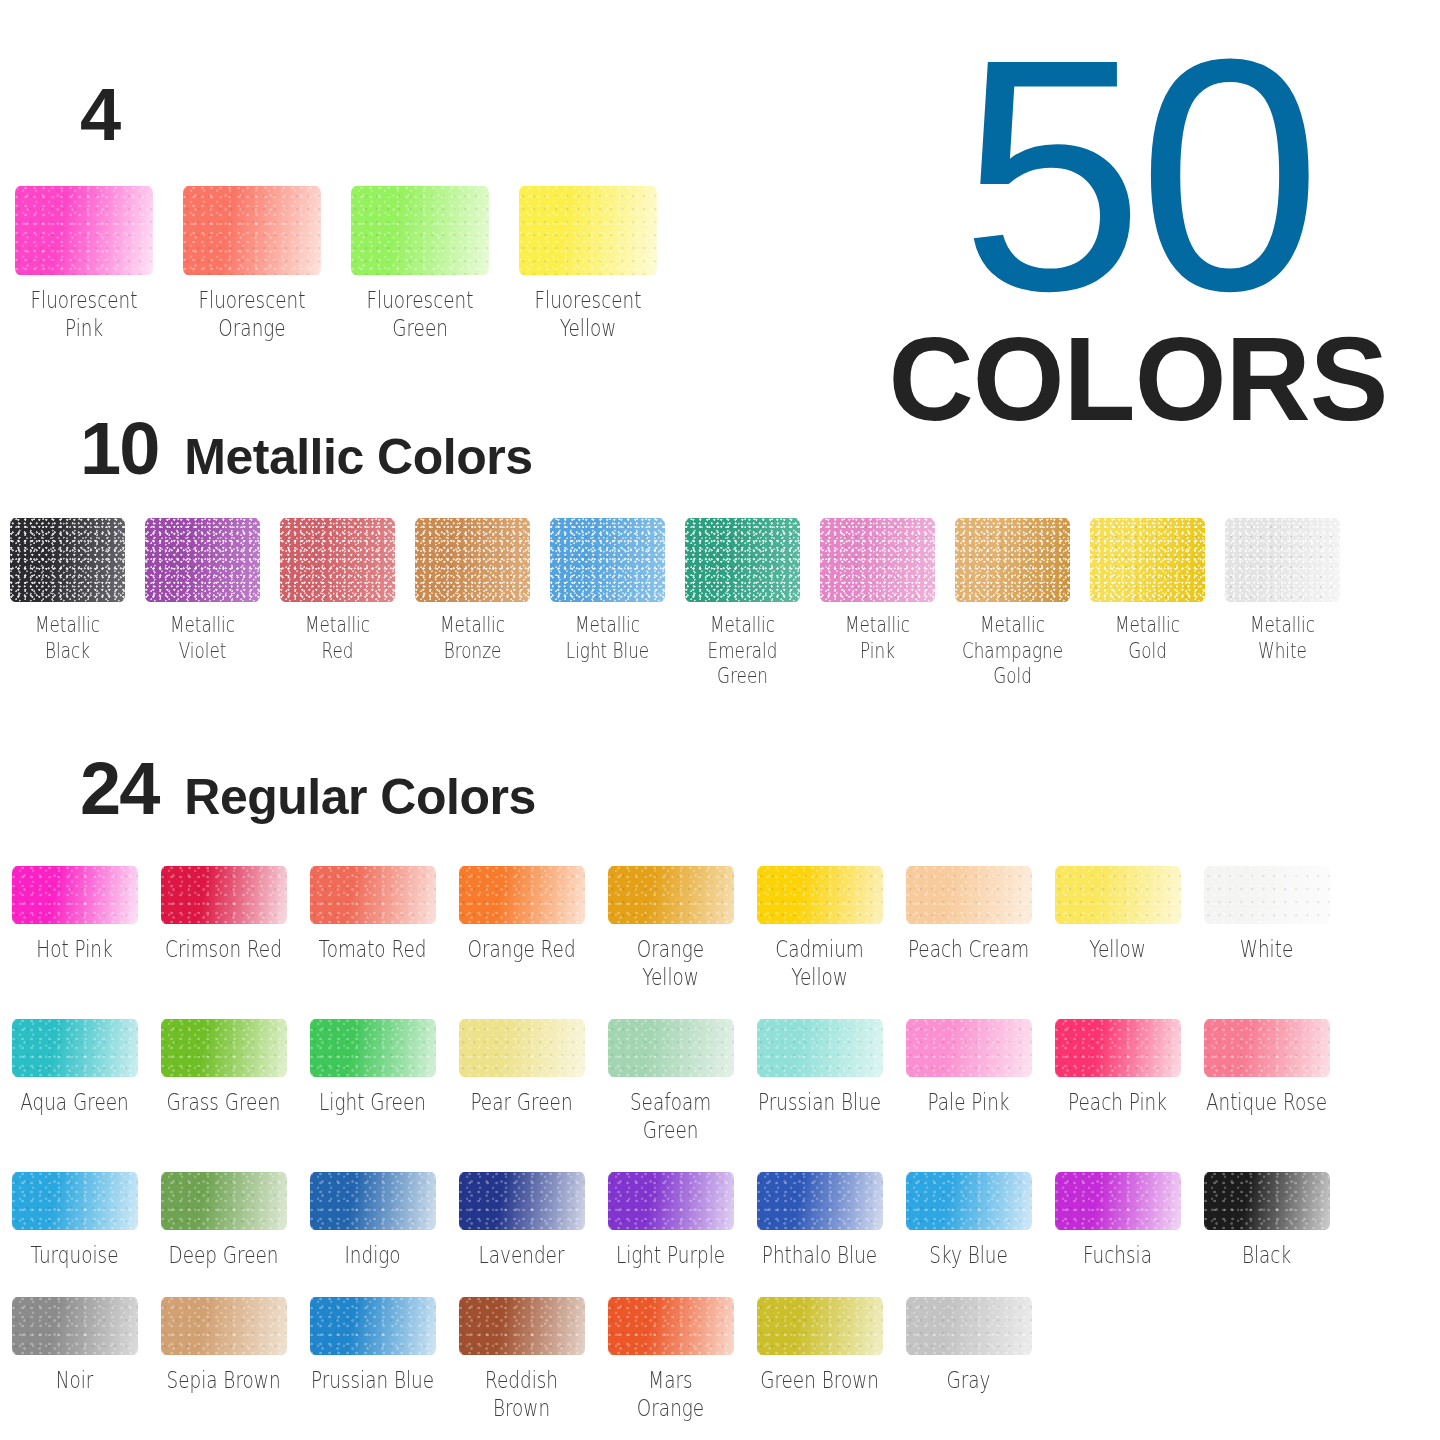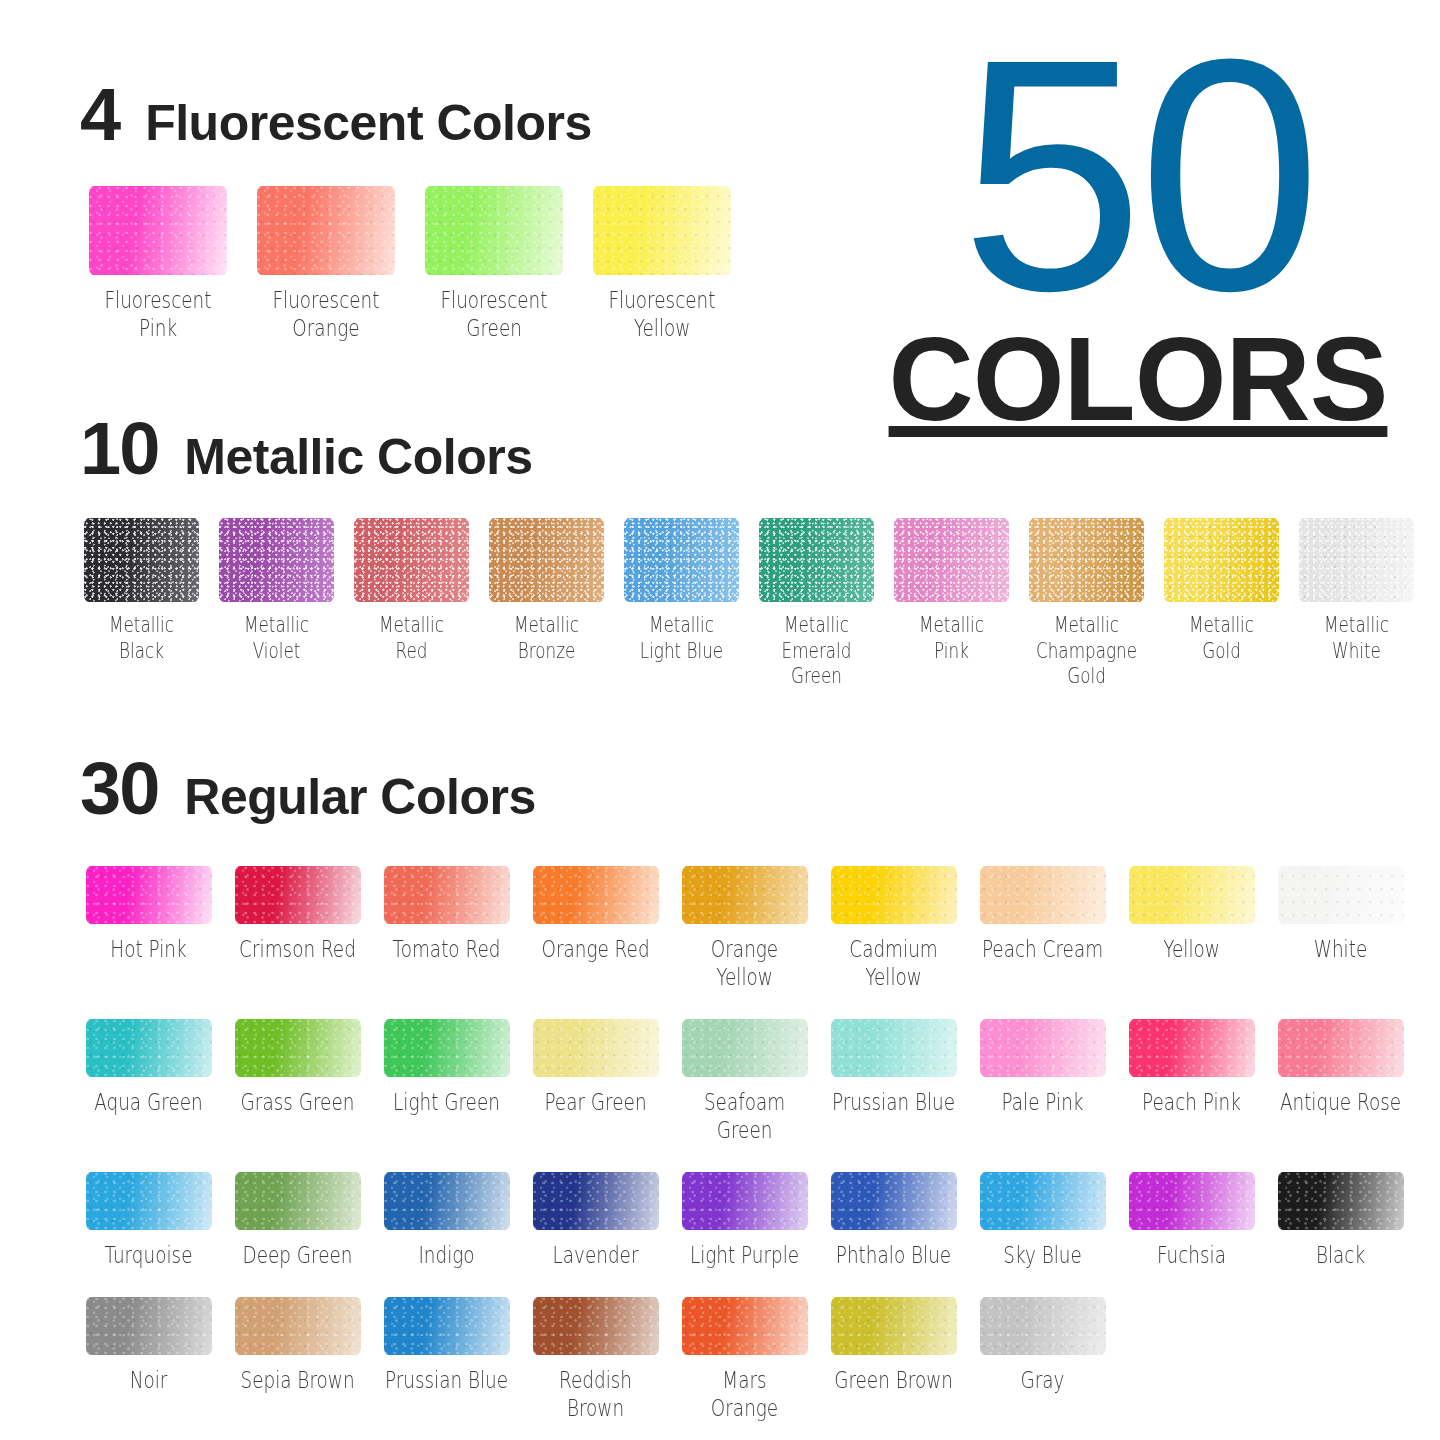--- a/index.html
+++ b/index.html
@@ -46,21 +46,21 @@
   .head .num{
     font-size:74px; font-weight:bold; letter-spacing:-2px;
     line-height:1;
   }
   .head .ttl{
     font-size:50px; font-weight:bold; letter-spacing:-0.5px;
     margin-left:26px; line-height:1;
   }
 
   
-  .grid{ display:flex; flex-wrap:wrap; padding-left:74px; }
+  .grid{ display:flex; flex-wrap:wrap; }
   .cell{ display:flex; flex-direction:column; align-items:center; }
 
   .sw{
     position:relative;
     border-radius:5px/7px;
     overflow:hidden;
   }
   
   .sw::after{
     content:"";
@@ -110,27 +110,26 @@
   
   #reg .cell{ width:149px; margin-bottom:28px; }
   #reg .sw{ width:126px; height:58px; }
   #reg .lbl{ font-size:23px; width:185px; }
 </style>
 </head>
 <body>
 
 <div id="hero">
   <span class="fifty" style="color: #0369a1;">50</span>
-  <span class="colorsword" style="color: rgb(35, 35, 35); text-decoration: underline;">COLORS</span>
+  <span class="colorsword" style="color: rgb(35, 35, 35);">COLORS</span>
 </div>
 
 <div class="section" id="sec-fluorescent" style="top:78px;">
   <div class="head">
     <span class="num">4</span>
-    <span class="ttl">Fluorescent Colors</span>
   </div>
   <div class="grid" id="fluo" style="margin-top:34px;">
       <div class="cell">
         <div class="sw" style="background: linear-gradient(100deg, rgb(255, 69, 200) 0%, rgb(255, 69, 200) 34%, rgb(255, 228, 246) 100%);"></div>
         <div class="lbl">Fluorescent
 Pink</div>
       </div>
       <div class="cell">
         <div class="sw" style="background: linear-gradient(100deg, rgb(251, 117, 101) 0%, rgb(251, 117, 101) 34%, rgb(253, 227, 220) 100%);"></div>
         <div class="lbl">Fluorescent
@@ -205,21 +204,21 @@
       <div class="cell">
         <div class="sw metal" style="background: linear-gradient(100deg, rgb(227, 227, 227) 0%, rgb(227, 227, 227) 34%, rgb(244, 244, 244) 100%);"></div>
         <div class="lbl">Metallic
 White</div>
       </div>
     </div>
 </div>
 
 <div class="section" id="sec-regular" style="top:752px;">
   <div class="head">
-    <span class="num">30</span>
+    <span class="num">24</span>
     <span class="ttl">Regular Colors</span>
   </div>
   <div class="grid" id="reg" style="margin-top:40px;">
       <div class="cell">
         <div class="sw" style="background: linear-gradient(100deg, rgb(251, 33, 196) 0%, rgb(251, 33, 196) 34%, rgb(252, 227, 246) 100%);"></div>
         <div class="lbl">Hot Pink</div>
       </div>
       <div class="cell">
         <div class="sw" style="background: linear-gradient(100deg, rgb(220, 23, 67) 0%, rgb(220, 23, 67) 34%, rgb(247, 220, 226) 100%);"></div>
         <div class="lbl">Crimson Red</div>

